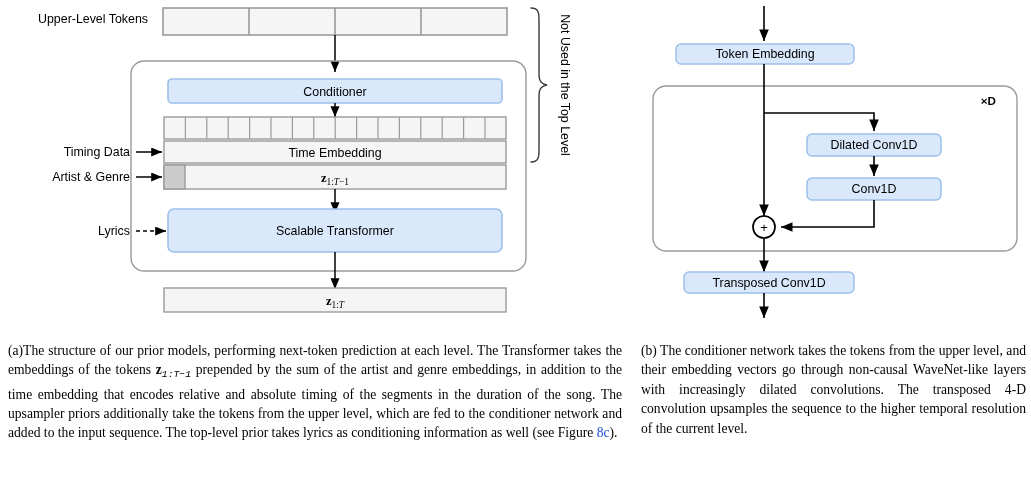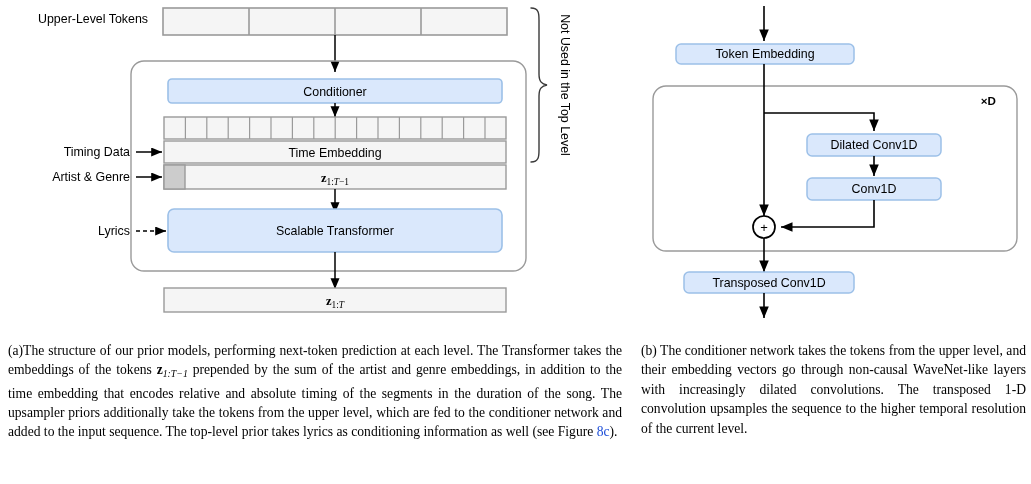--- a/index.html
+++ b/index.html
@@ -42,21 +42,21 @@
     width: 614px;
   }
   .caption-b {
     left: 641px;
     top: 341px;
     width: 385px;
   }
   .caption .ref { color: #1d4ed8; }
   .mathvar { font-style: italic; font-family: "Liberation Serif", serif; }
   .mathbf { font-weight: bold; font-family: "Liberation Serif", serif; }
-  .sub { font-size: 0.72em; vertical-align: -0.28em; }
+  .sub { font-size: 0.72em; vertical-align: -0.28em; font-family: Liberation Mono, monospace; }
   svg text { font-family: "Liberation Sans", sans-serif; }
   .svg-label { font-size: 12.4px; fill: #000; }
   .svg-label-blue { font-size: 12.4px; fill: #000; }
   .svg-serif { font-family: "Liberation Serif", serif; }
 </style>
 </head>
 <body>
 
 <div class="figure-root">
 
@@ -198,16 +198,16 @@
     </g>
 
     <line x1="124" y1="293" x2="124" y2="318" stroke="#000" stroke-width="1.6" marker-end="url(#arrowEndB)"></line>
   </svg>
 
   <div class="caption caption-a">
     <span>(a)</span><span>The structure of our prior models, performing next-token prediction at each level. The Transformer takes the embeddings of the tokens </span><span class="mathbf">z</span><span class="sub mathvar">1:T−1</span><span> prepended by the sum of the artist and genre embeddings, in addition to the time embedding that encodes relative and absolute timing of the segments in the duration of the song. The upsampler priors additionally take the tokens from the upper level, which are fed to the conditioner network and added to the input sequence. The top-level prior takes lyrics as conditioning information as well (see Figure </span><span class="ref">8c</span><span>).</span>
   </div>
 
   <div class="caption caption-b">
-    <span>(b)</span><span> The conditioner network takes the tokens from the upper level, and their embedding vectors go through non-causal WaveNet-like layers with increasingly dilated convolutions. The transposed 1-D convolution upsamples the sequence to the higher temporal resolution of the current level.</span>
+    <span>(b)</span><span> The conditioner network takes the tokens from the upper level, and their embedding vectors go through non-causal WaveNet-like layers with increasingly dilated convolutions. The transposed 4-D convolution upsamples the sequence to the higher temporal resolution of the current level.</span>
   </div>
 
 </div>
 
 </body></html>

